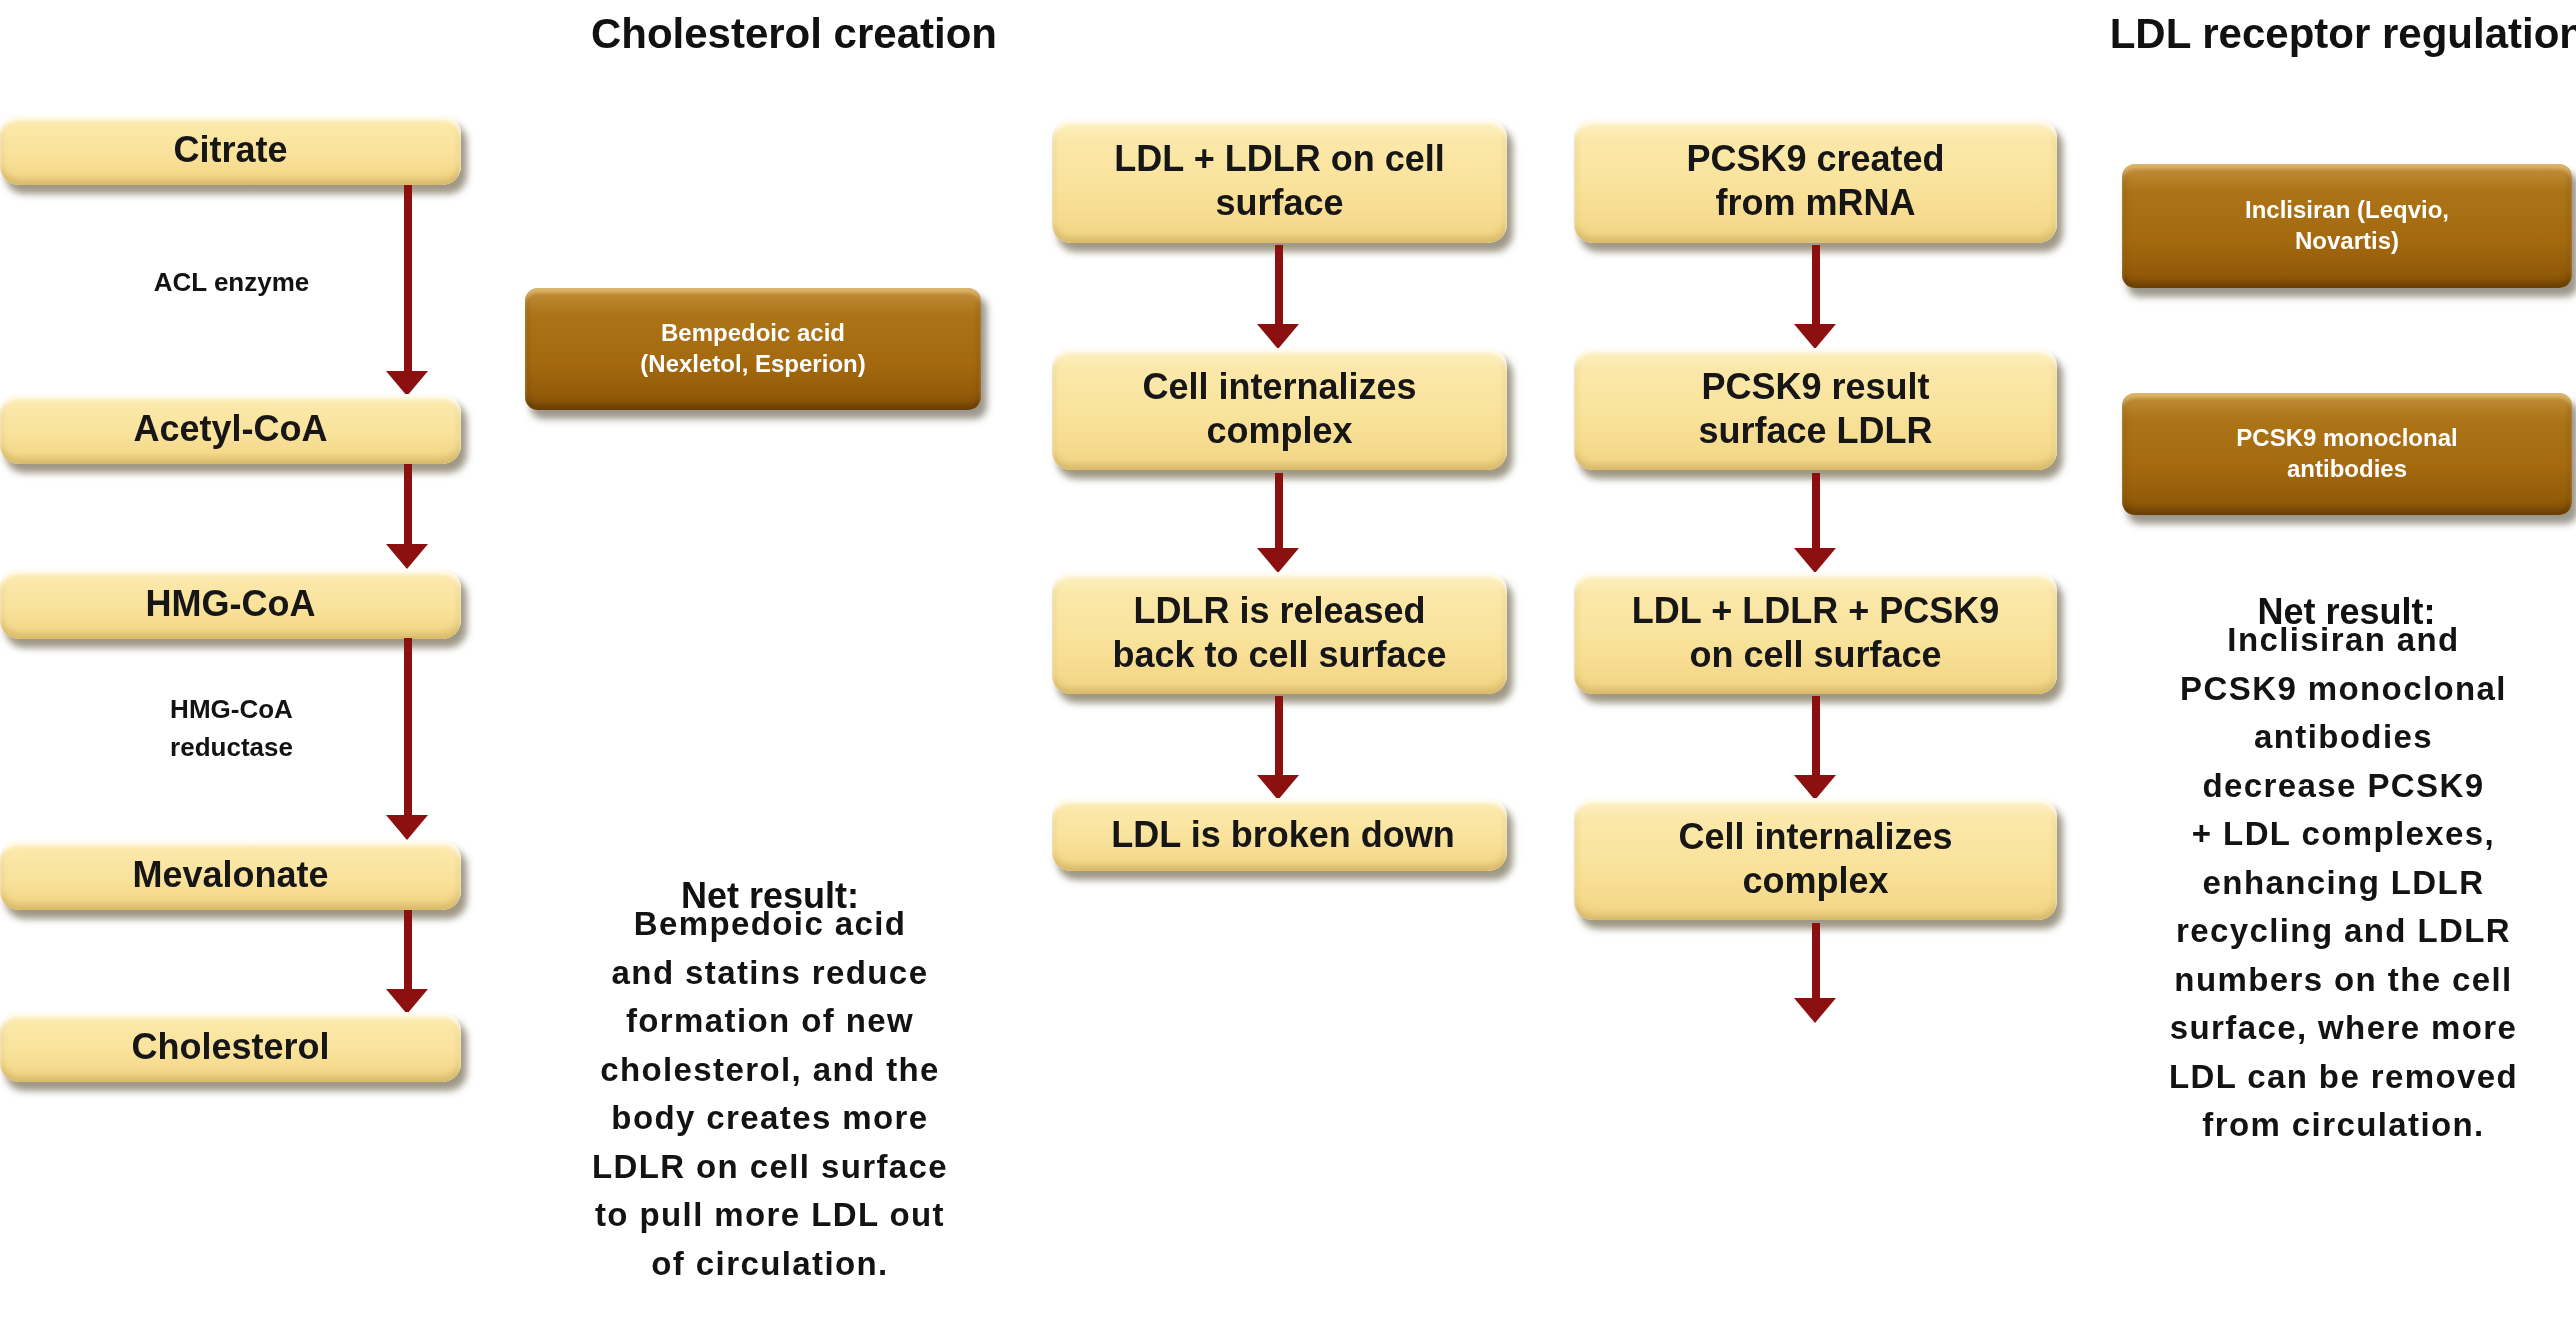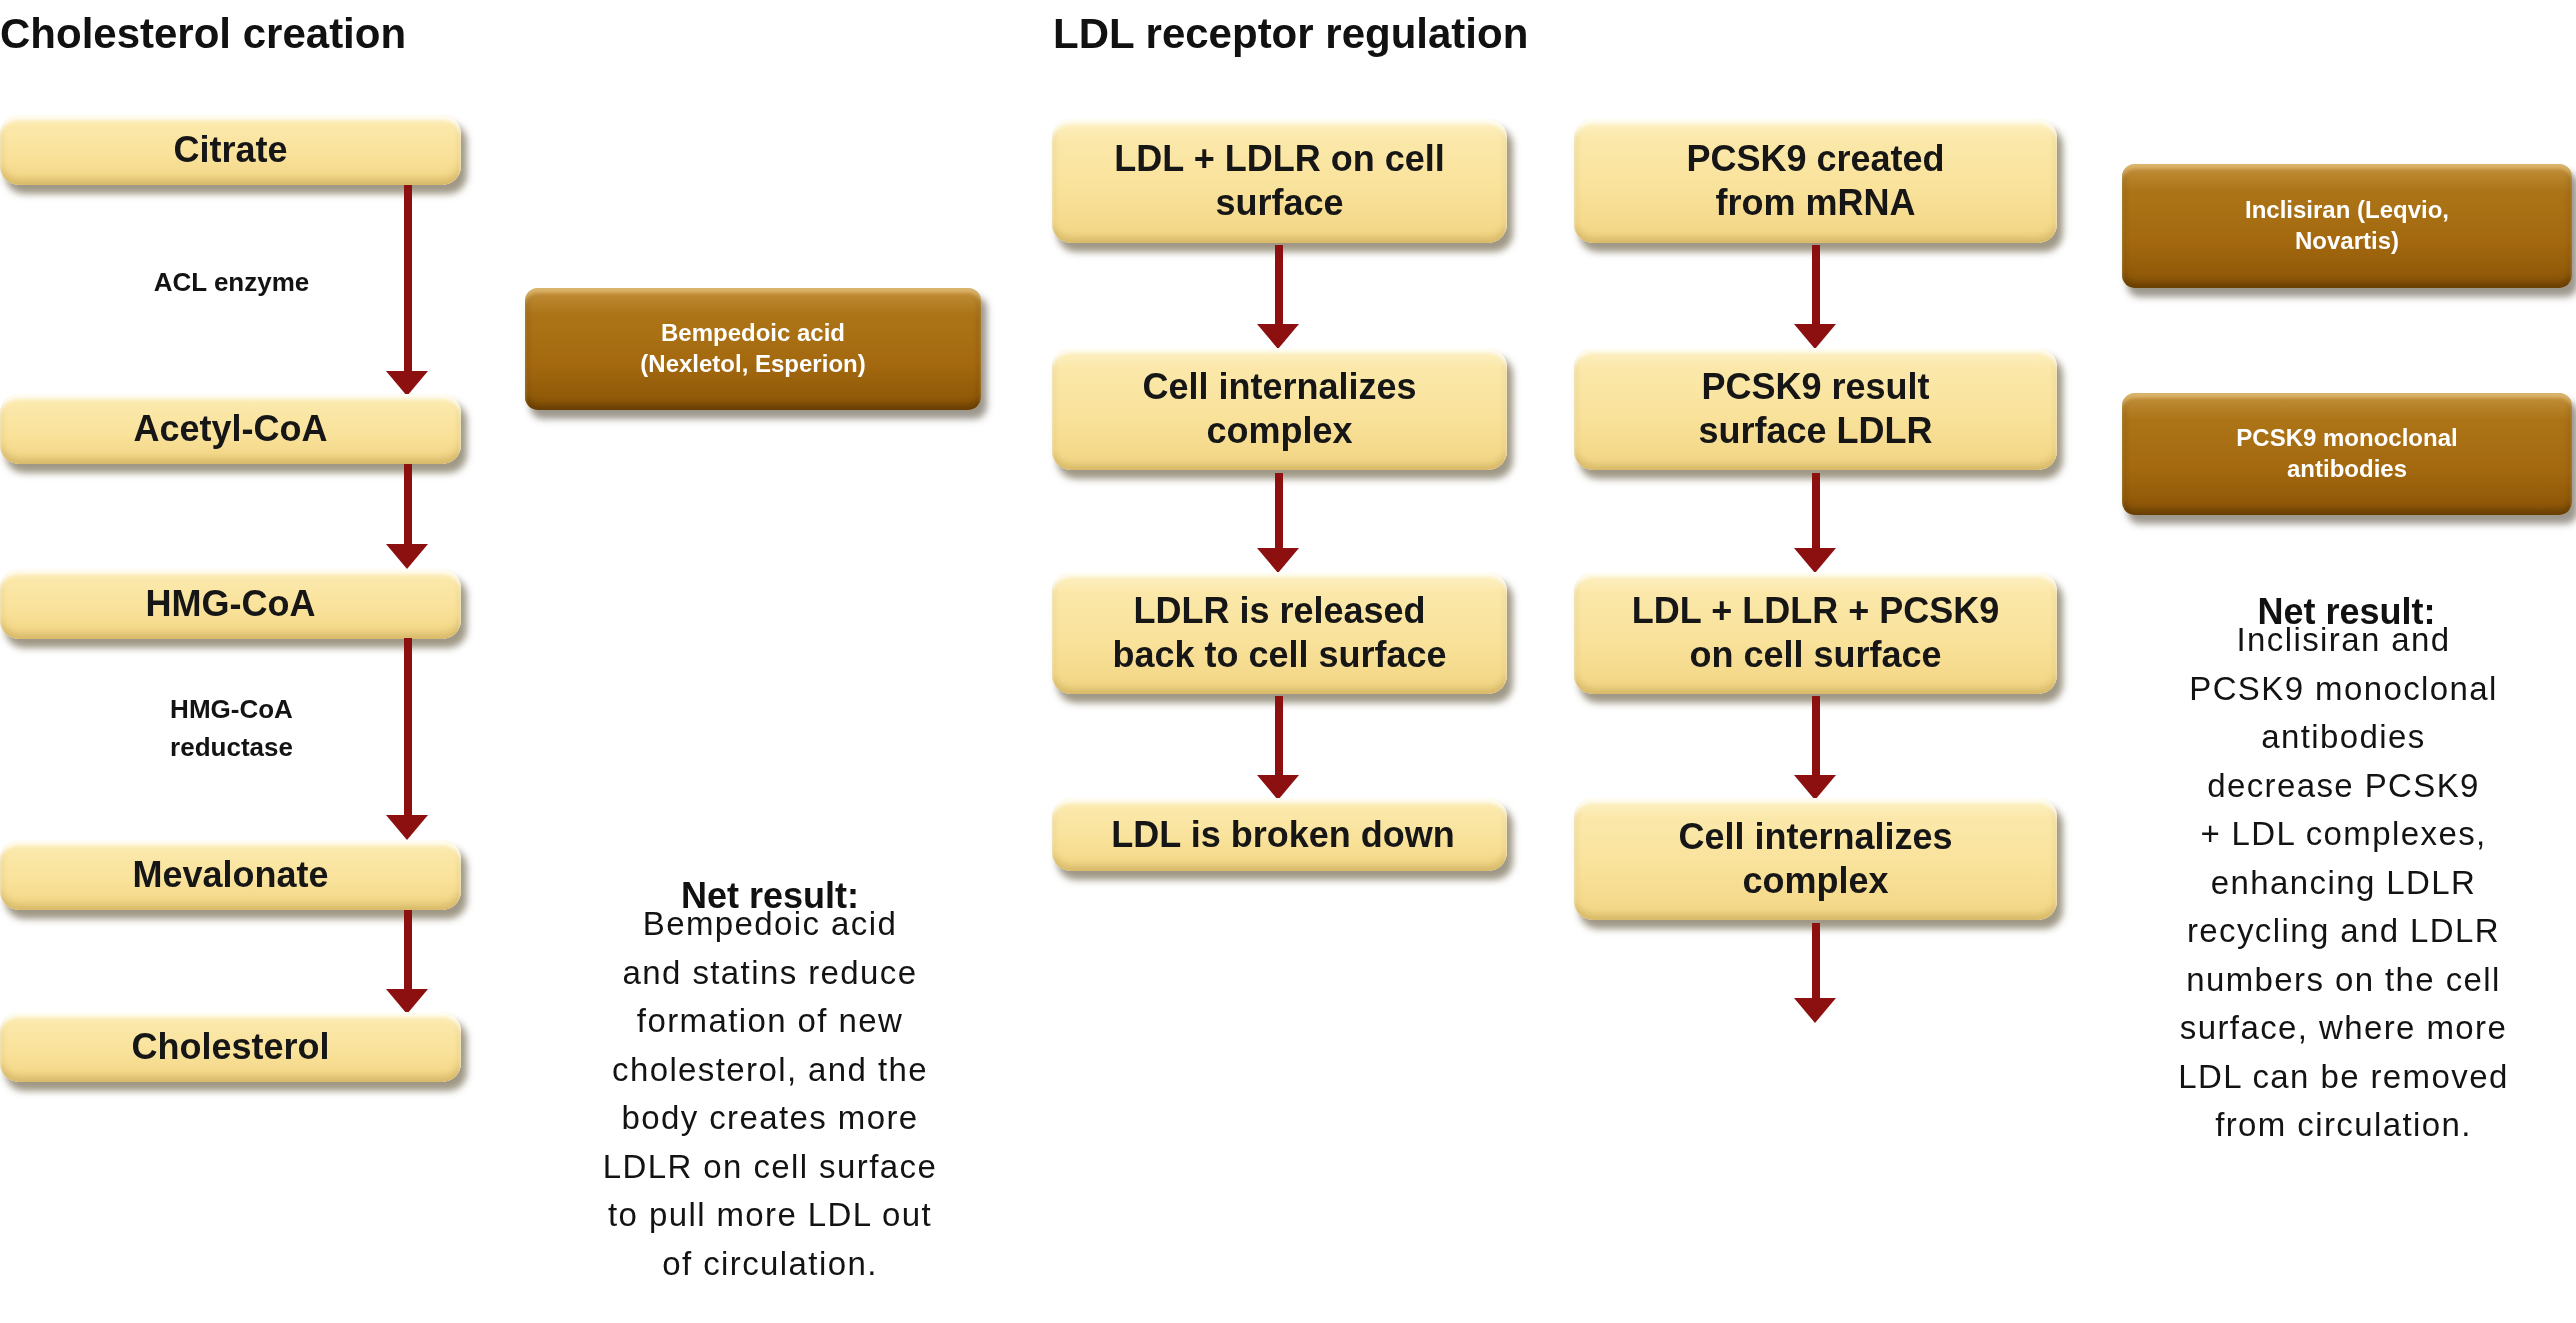--- a/index.html
+++ b/index.html
@@ -9,23 +9,24 @@
     height:1324px;
     background:#ffffff;
     overflow:hidden;
     font-family:"Liberation Sans", sans-serif;
     color:#131313;
   }
   .title{
     position:absolute;
     font-size:42px;
     font-weight:bold;
-    text-align:left;
+    text-align:right;
     line-height:1.1;
     color:#111;
+    margin-left:12px;
   }
   .ybox{
     position:absolute;
     box-sizing:border-box;
     border-radius:19px;
     display:flex;
     align-items:center;
     justify-content:center;
     text-align:center;
     font-size:36px;
@@ -72,21 +73,21 @@
     position:absolute;
     font-size:36px;
     font-weight:bold;
     text-align:center;
     color:#111;
     margin-top:26px;
   }
   .net-body{
     position:absolute;
     font-size:33px;
-    font-weight:normal;
+    font-weight:bold;
     text-align:center;
     line-height:1.47;
     letter-spacing:1.4px;
     white-space:pre-line;
     color:#131313;
   }
   .arrow{position:absolute;width:43px;}
   .arrow .stem{
     position:absolute;
     left:18px;top:0;

